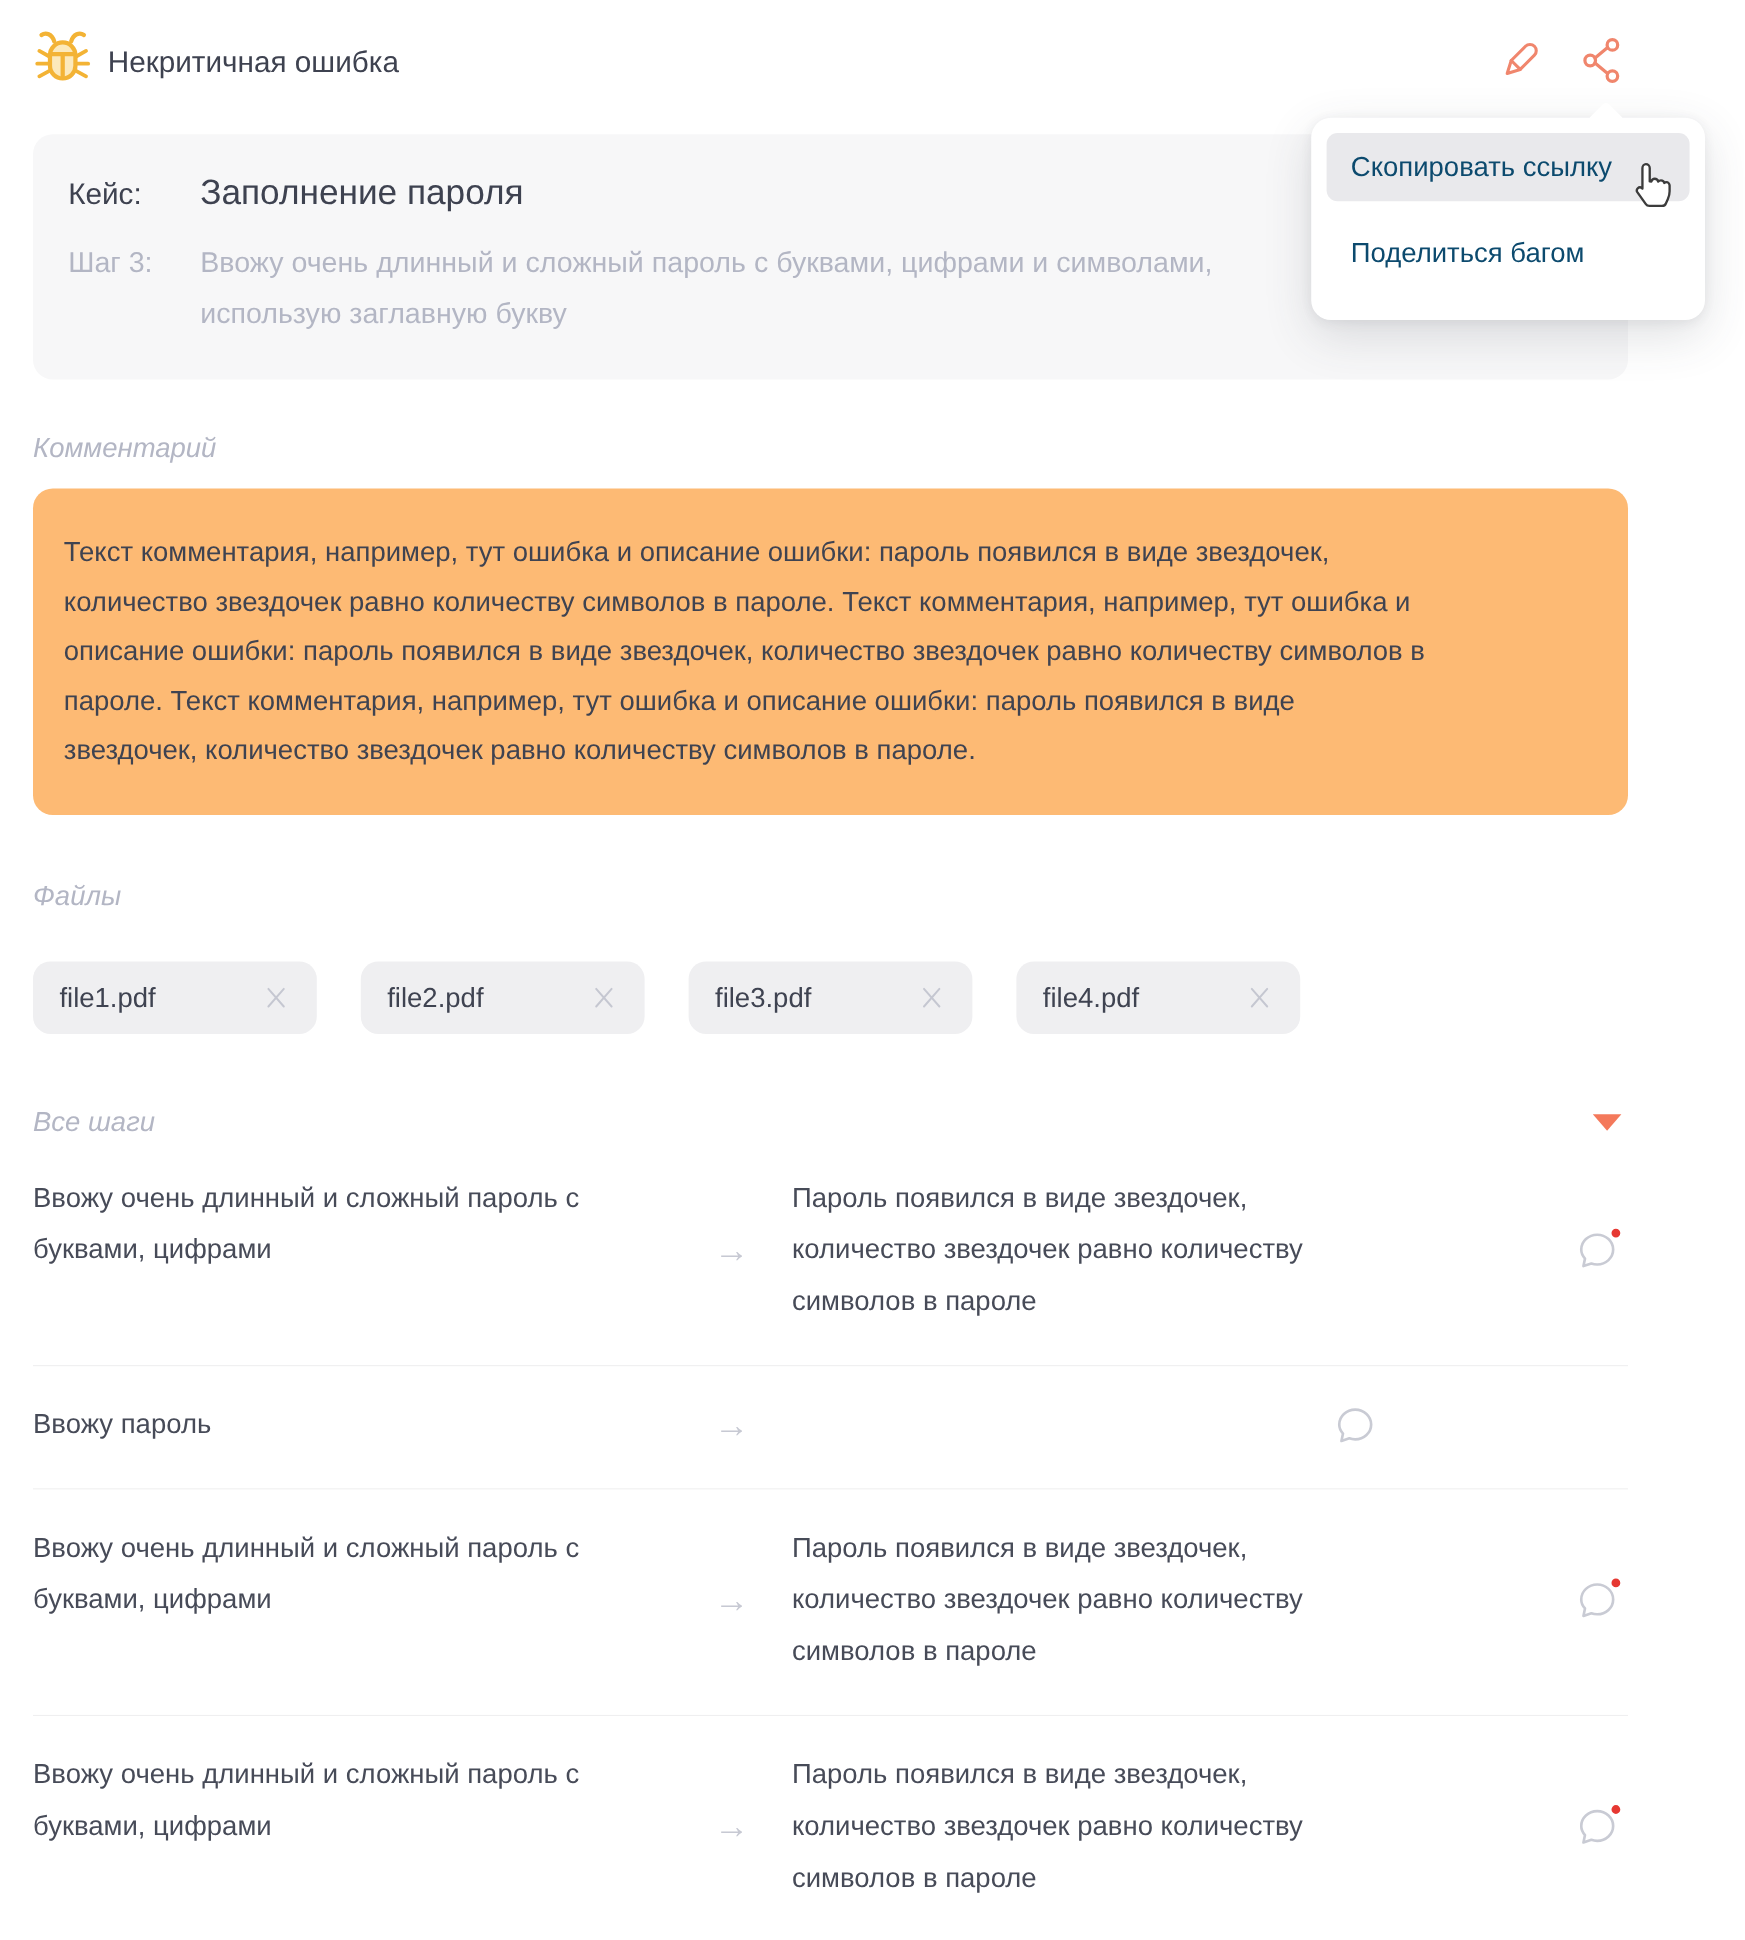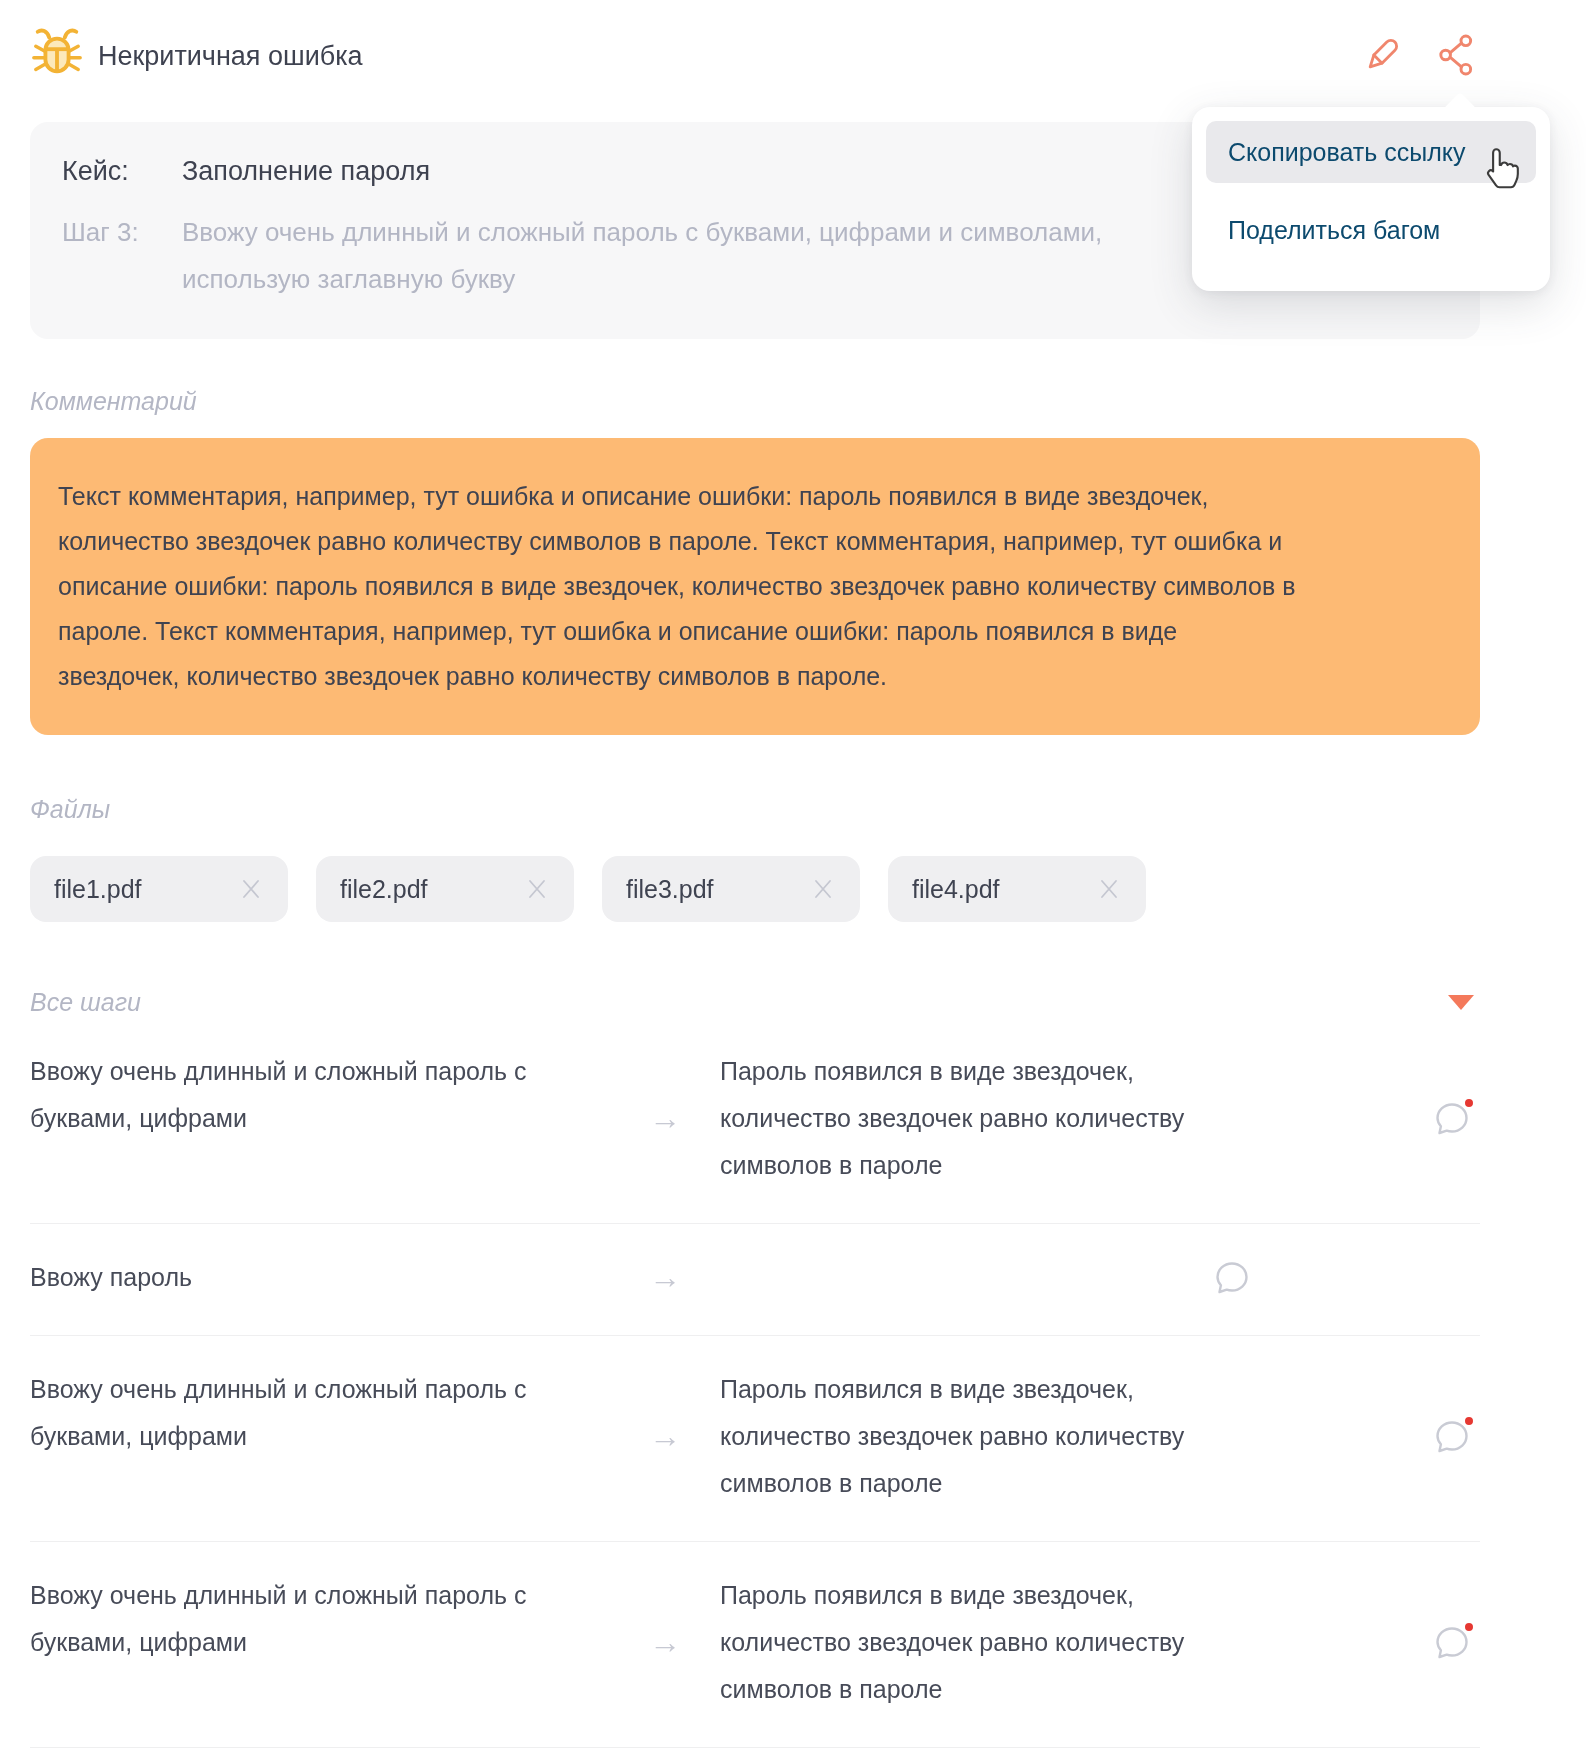--- a/index.html
+++ b/index.html
@@ -15,36 +15,36 @@
   .hdr { display:flex; align-items:center; justify-content:space-between; height:60px; }
   .hdr-left { display:flex; align-items:center; gap:14px; }
   .hdr-title { font-size:27px; font-weight:500; color:#3E4250; }
   .hdr-actions { display:flex; align-items:center; gap:26px; }
   .icon-btn { background:none; border:none; cursor:pointer; width:48px; height:48px; display:flex; align-items:center; justify-content:center; }
 
   
   .case-card { margin-top:36px; background:#F7F7F8; border-radius:18px; padding:34px 32px 36px 32px; }
   .case-row { display:grid; grid-template-columns:96px 1fr; column-gap:24px; align-items:baseline; }
   .case-label { font-size:27px; color:#3E4250; }
-  .case-title { font-size:27px; color:#3E4250; }
+  .case-title { font-size:32px; color:#3E4250; }
   .step-row { display:grid; grid-template-columns:96px 1fr; column-gap:24px; margin-top:22px; }
   .step-label { font-size:26px; color:#B3B6C4; line-height:47px; }
   .step-text  { font-size:26px; color:#B3B6C4; line-height:47px; max-width:980px; }
 
   
   .section-label { font-size:25px; color:#B3B6C4;font-style:italic; }
   .lbl-comment { margin-top:48px; }
   .lbl-files { margin-top:60px; }
 
   
   .comment-box { margin-top:22px; background:#fdba74; border-radius:18px; padding:36px 28px; }
   .comment-box p { font-size:25px; line-height:45px; color:#3F4351; max-width:1240px; }
 
   
-  .chips { margin-top:32px; display:flex; gap:28px; }
+  .chips { margin-top:44px; display:flex; gap:40px; }
   .chip { width:258px; height:66px; background:#EFEFF1; border-radius:16px;
           display:flex; align-items:center; justify-content:space-between; padding:0 24px; }
   .chip-name { font-size:25px; color:#3F4351; }
   .chip-x { background:none; border:none; cursor:pointer; width:26px; height:26px;
             display:flex; align-items:center; justify-content:center; }
 
   
   .steps-hdr { margin-top:64px; display:flex; align-items:center; justify-content:space-between; height:32px; }
   .tri-down { width:0; height:0; border-left:13px solid transparent; border-right:13px solid transparent;
               border-top:15px solid #F4795B; margin-right:6px; cursor:pointer; }

